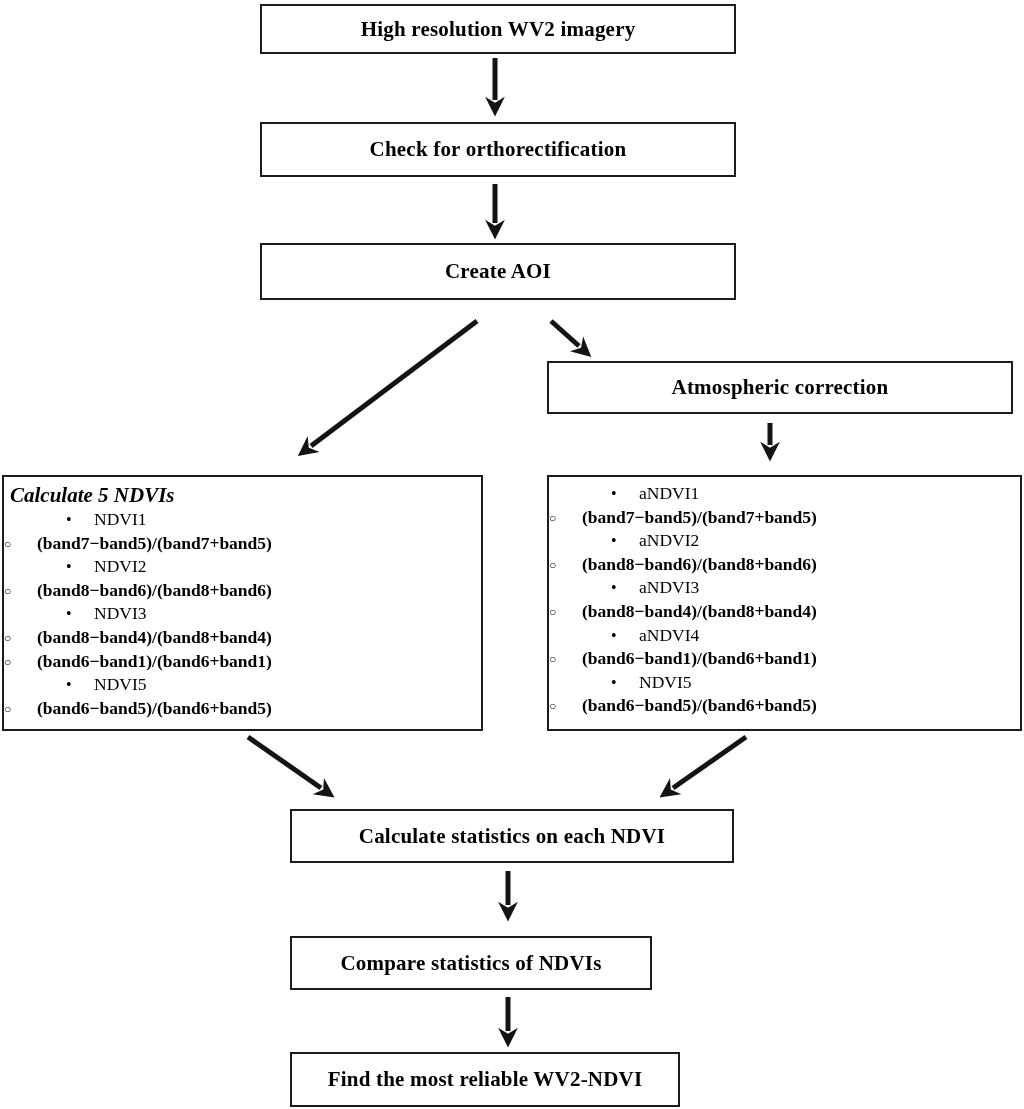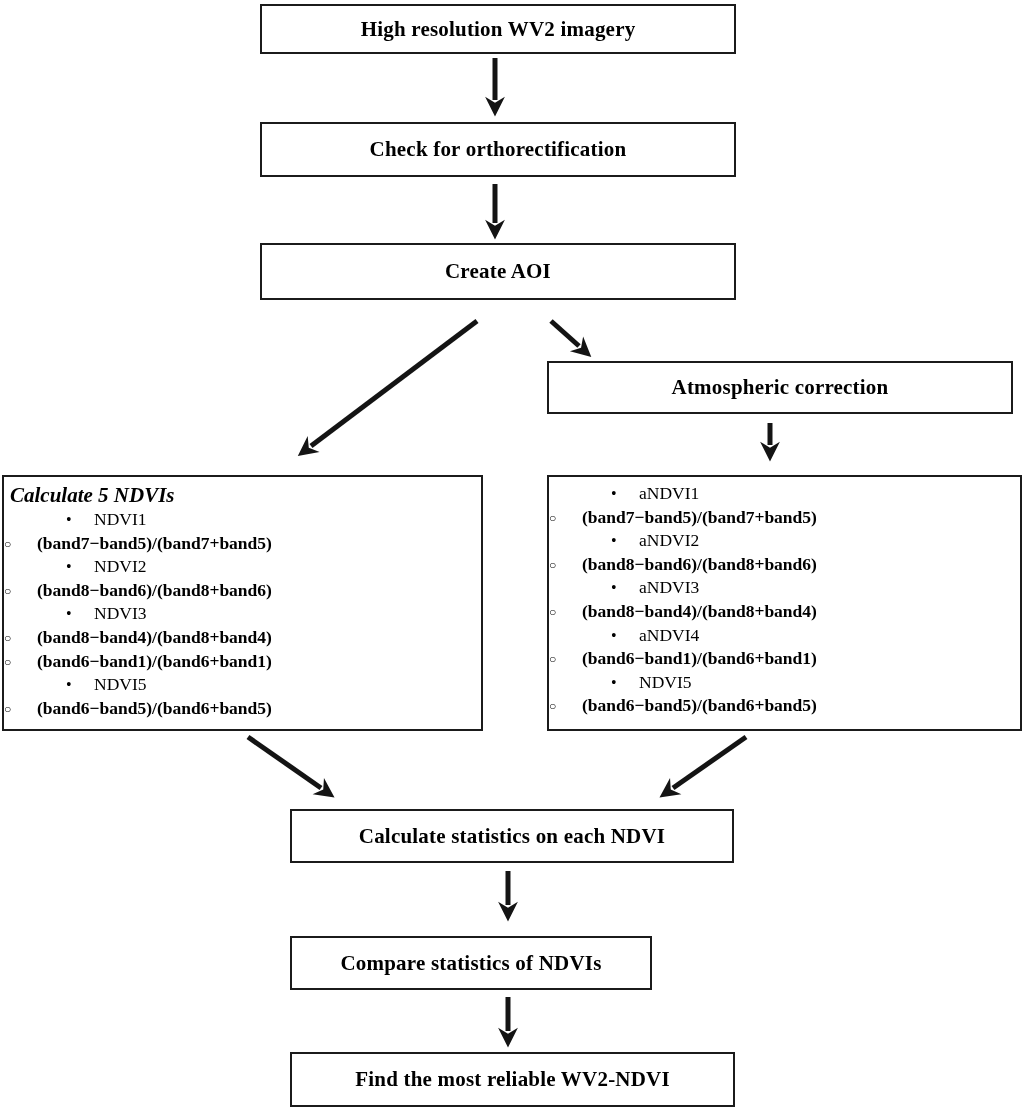--- a/index.html
+++ b/index.html
@@ -70,21 +70,21 @@
   }
   
   .n-source  { left: 260px; top: 4px;    width: 476px; height: 50px; }
   .n-ortho   { left: 260px; top: 122px;  width: 476px; height: 55px; }
   .n-aoi     { left: 260px; top: 243px;  width: 476px; height: 57px; }
   .n-atm     { left: 547px; top: 361px;  width: 466px; height: 53px; }
   .n-ndvi    { left: 2px;   top: 475px;  width: 481px; height: 256px; }
   .n-andvi   { left: 547px; top: 475px;  width: 475px; height: 256px; }
   .n-stats   { left: 290px; top: 809px;  width: 444px; height: 54px; }
   .n-compare { left: 290px; top: 936px;  width: 362px; height: 54px; }
-  .n-result  { left: 290px; top: 1052px; width: 445px; height: 55px; }
+  .n-result  { left: 290px; top: 1052px; width: 390px; height: 55px; }
 </style>
 </head>
 <body>
 
 <div class="canvas">
 
   <svg class="arrow-layer" width="1024" height="1109" viewBox="0 0 1024 1109" xmlns="http://www.w3.org/2000/svg">
     <defs>
       <marker id="ah" markerUnits="userSpaceOnUse" markerWidth="22" markerHeight="22" viewBox="0 0 20 20" refX="4" refY="10" orient="auto">
         <path d="M1,1 L19,10 L1,19 L6.5,10 Z" fill="#141414"></path>

